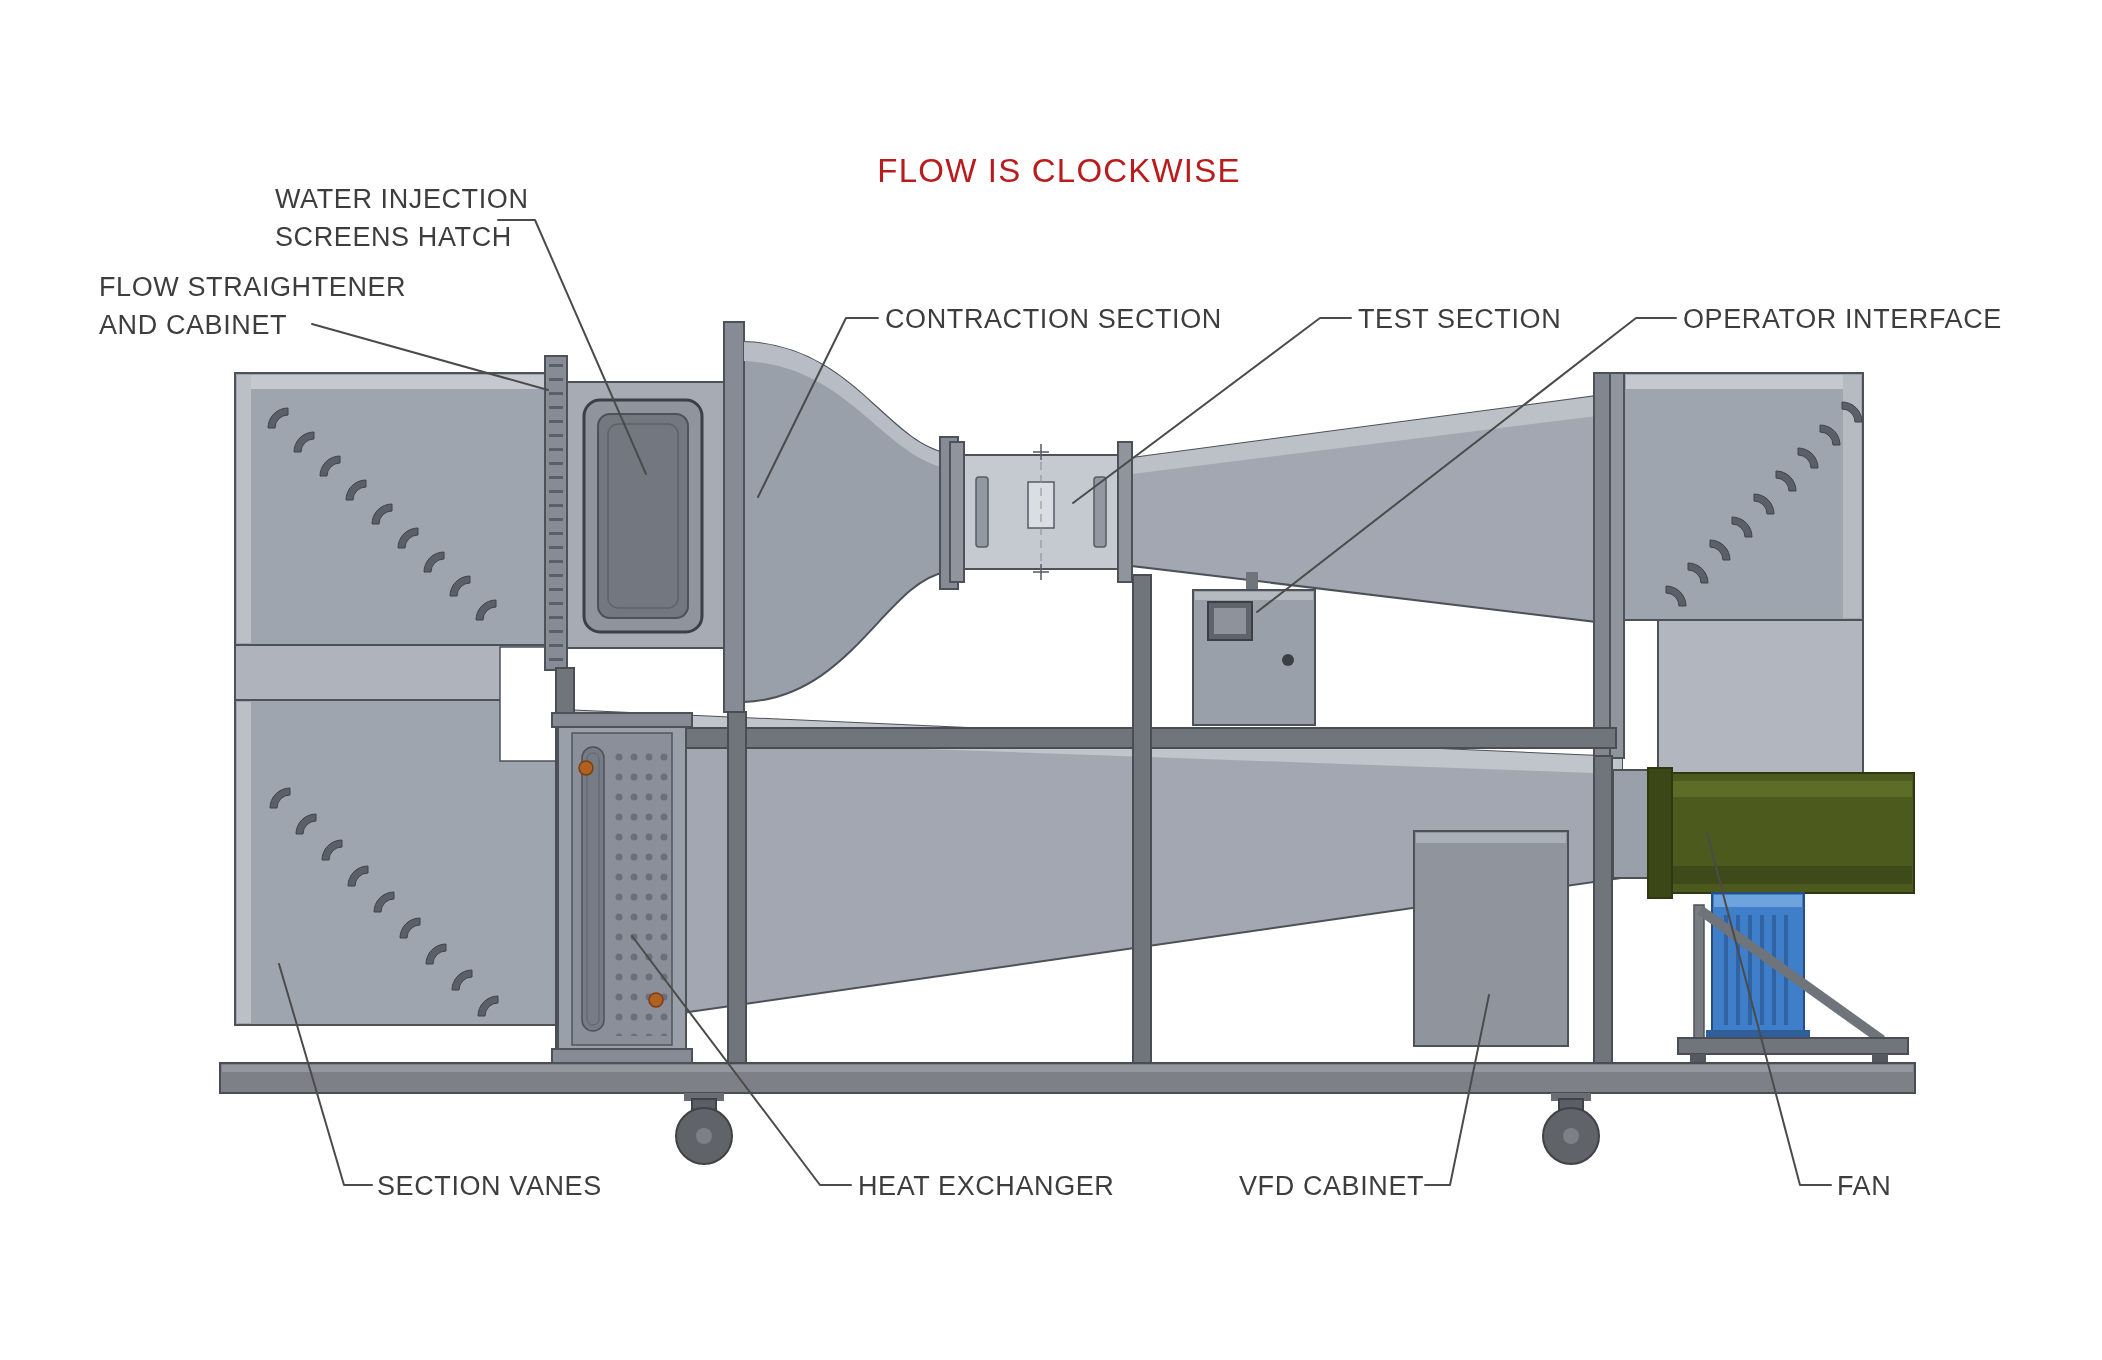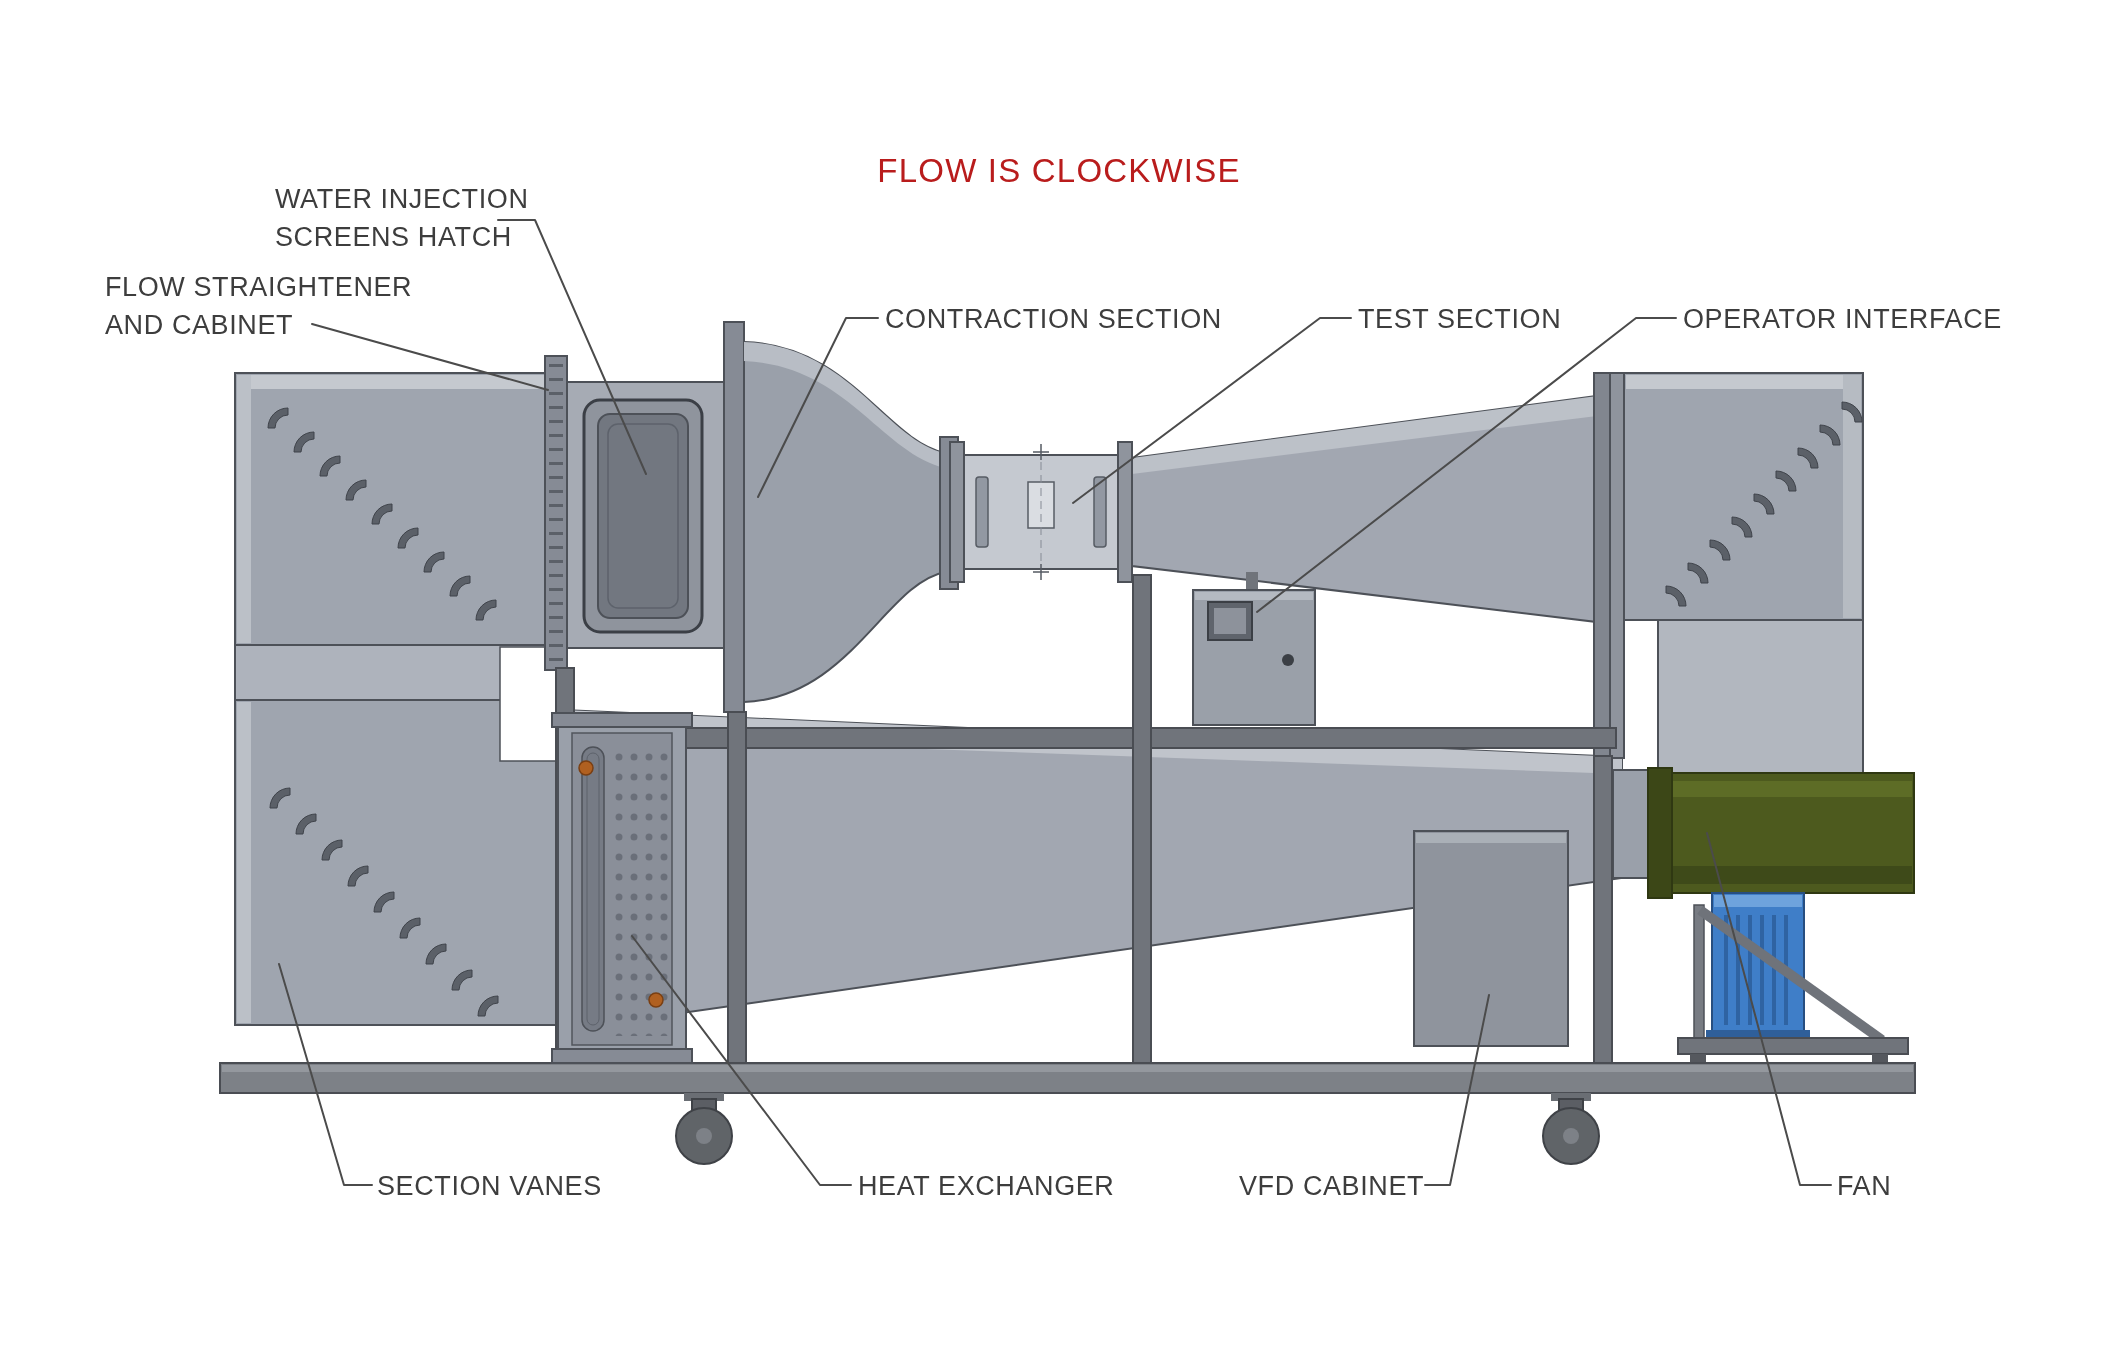--- a/index.html
+++ b/index.html
@@ -217,21 +217,21 @@
   </g>
 </svg>
 
 <div id="title">FLOW IS CLOCKWISE</div>
 
 <div class="lbl" style="left:275px;top:158px;margin-top:22px;">
   <span>WATER INJECTION</span>
   <span>SCREENS HATCH</span>
 </div>
 
-<div class="lbl" style="left:105px;top:268px;">
+<div class="lbl" style="left:99px;top:268px;">
   <span>FLOW STRAIGHTENER</span>
   <span>AND CABINET</span>
 </div>
 
 <div class="lbl" style="left:885px;top:300px;">
   <span>CONTRACTION SECTION</span>
 </div>
 
 <div class="lbl" style="left:1358px;top:300px;">
   <span>TEST SECTION</span>

